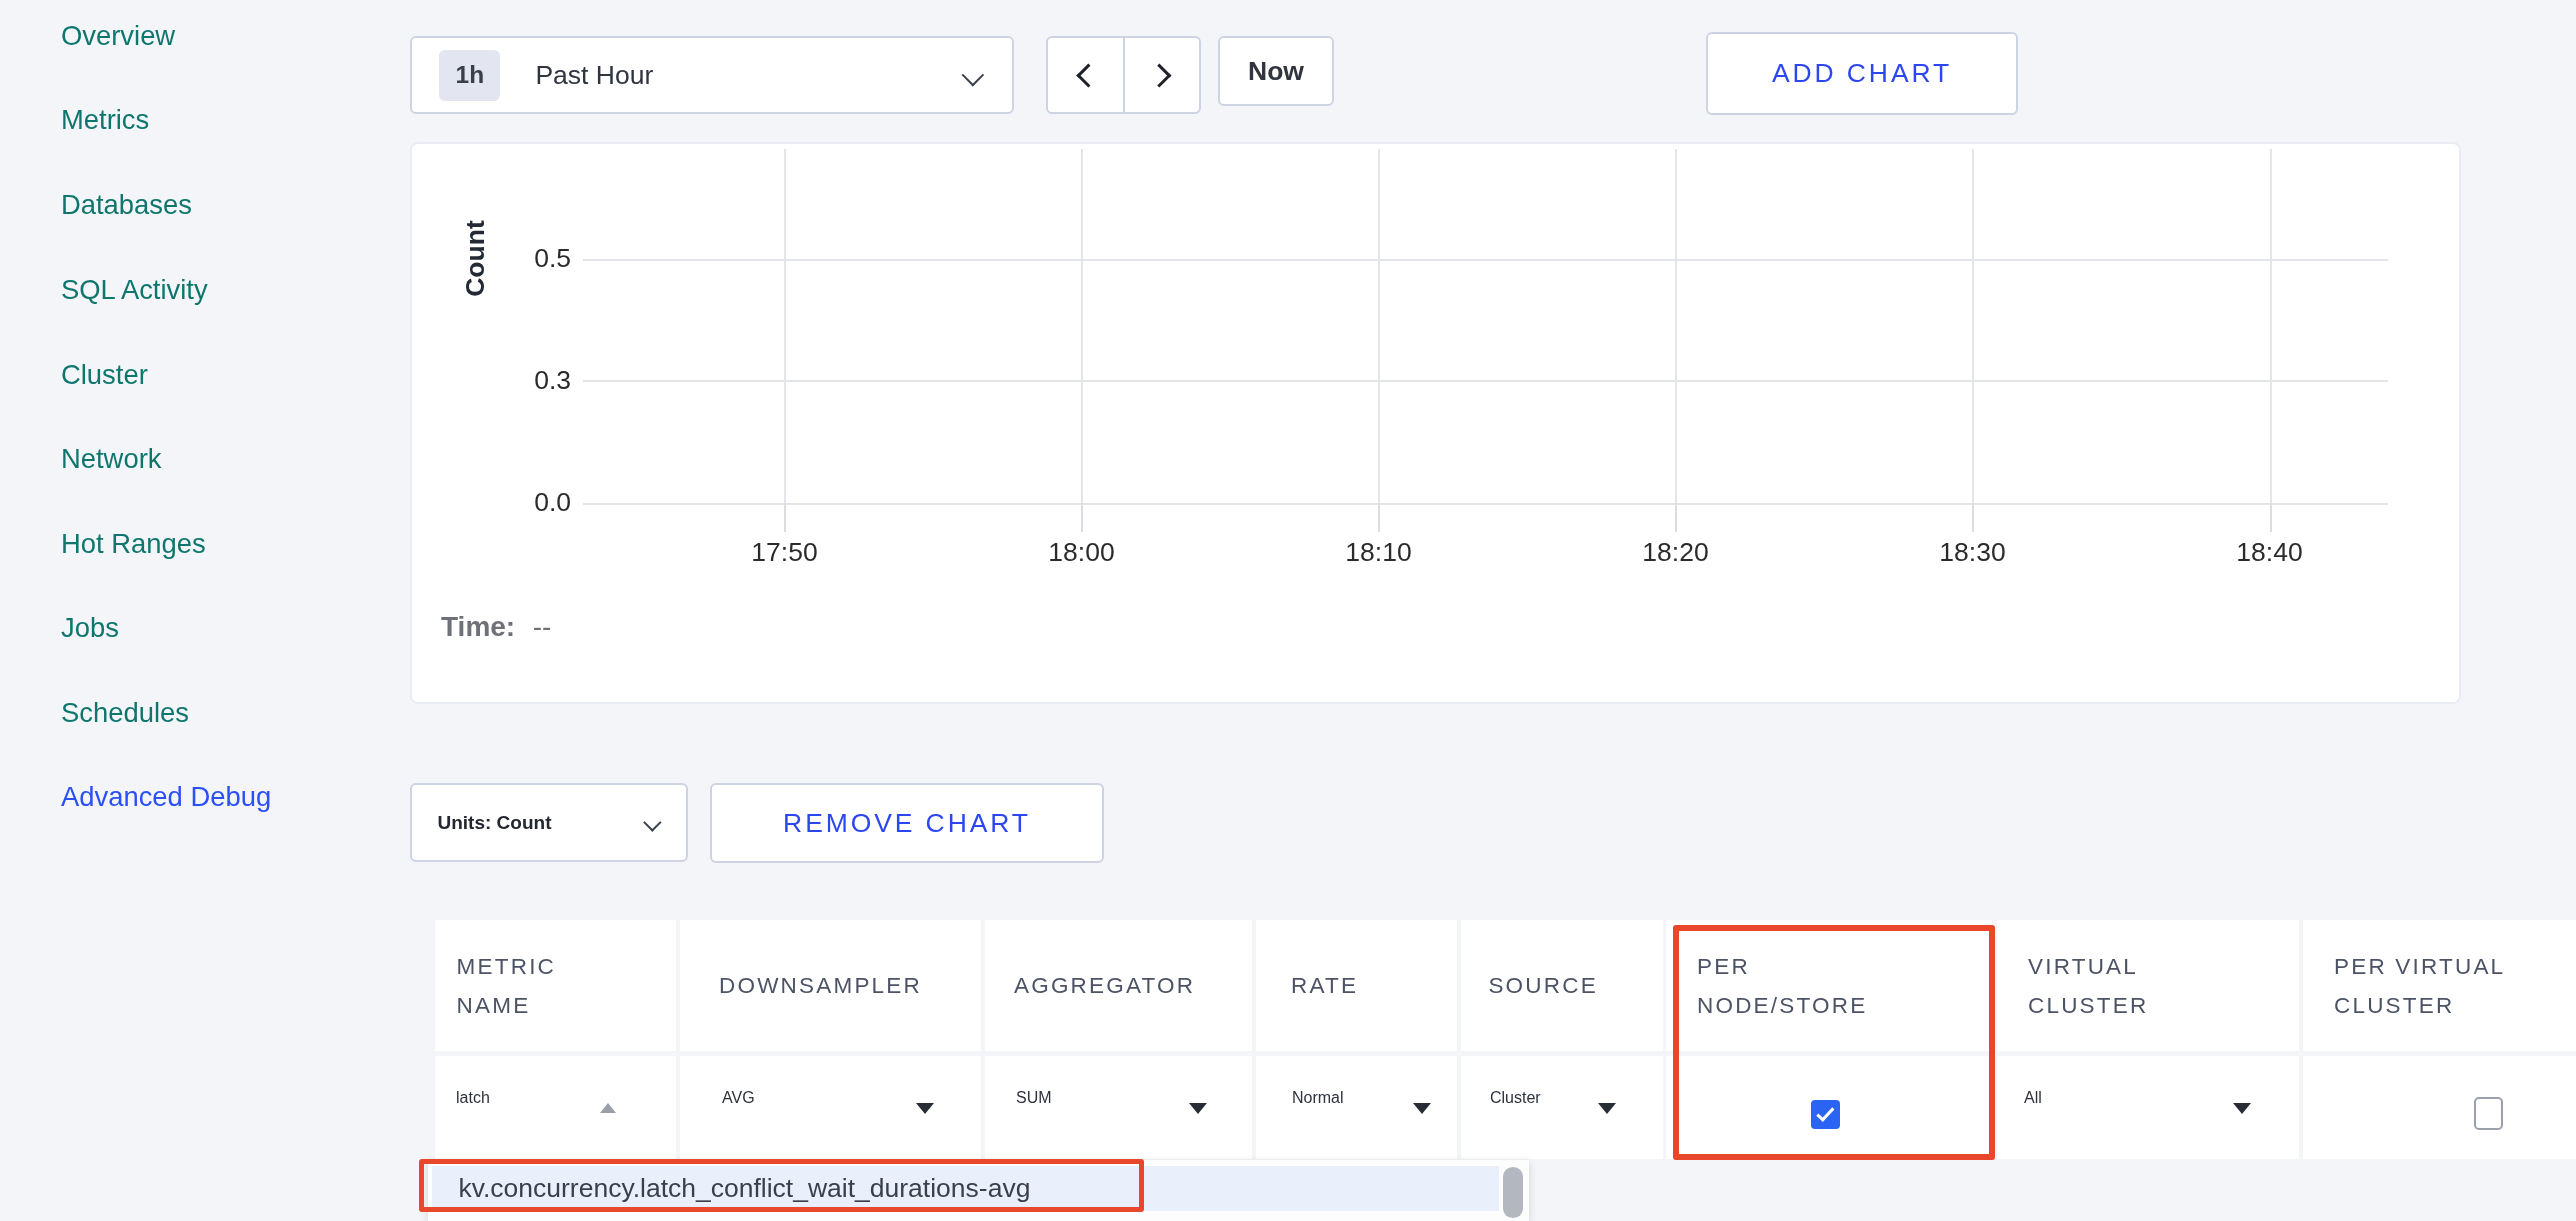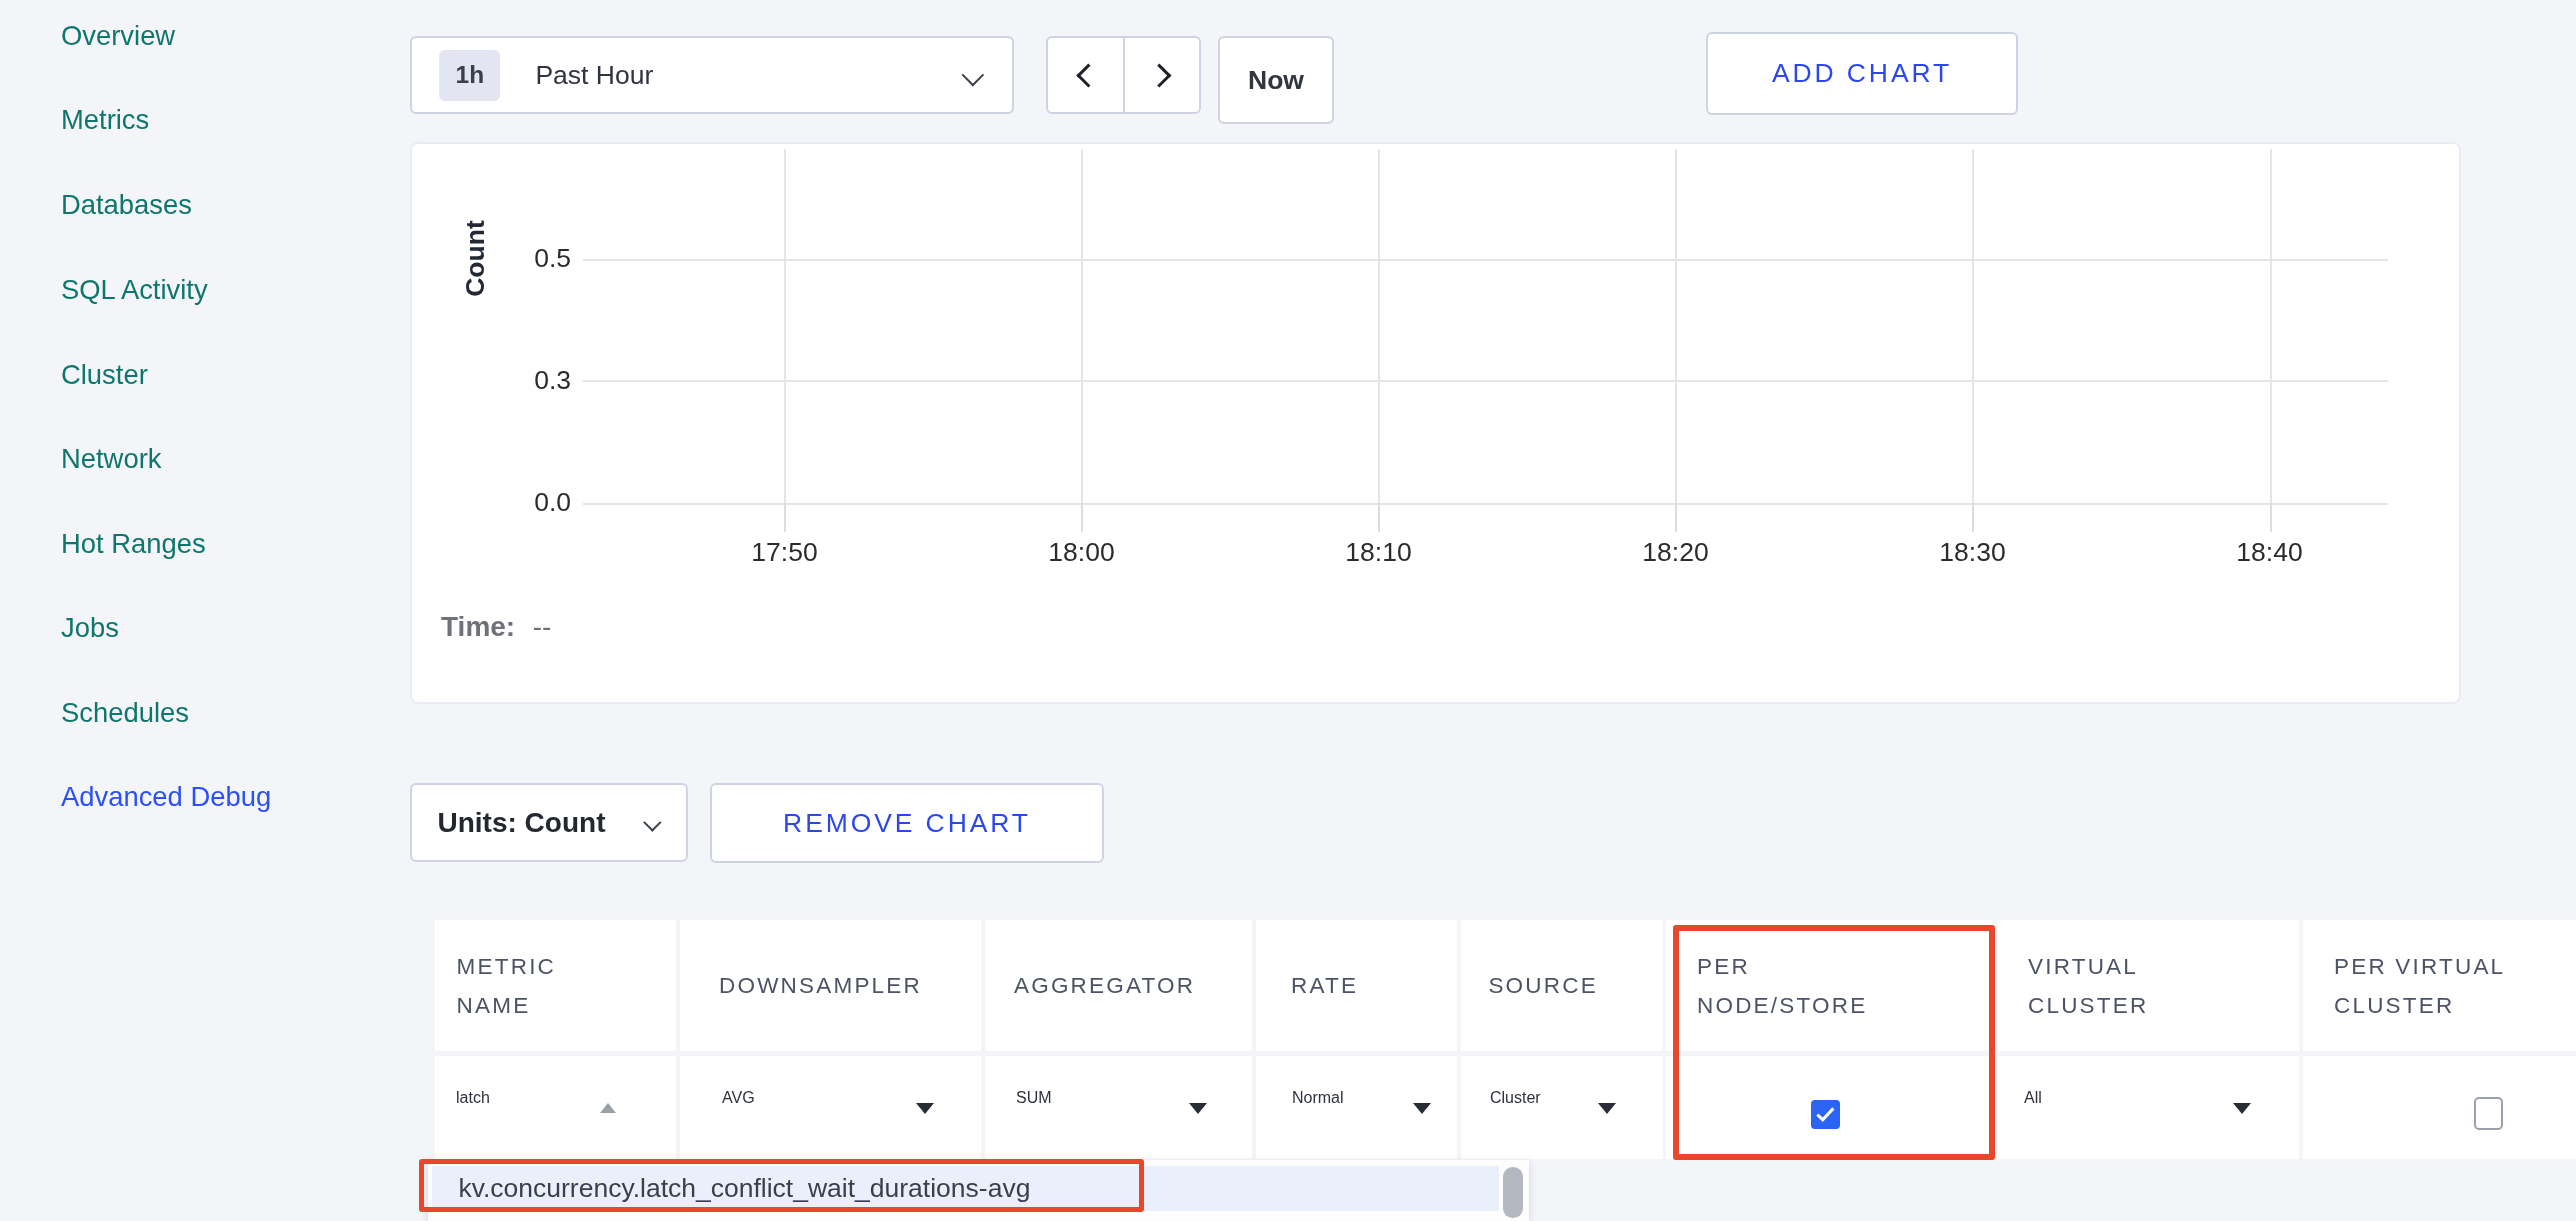--- a/index.html
+++ b/index.html
@@ -39,21 +39,21 @@
   }
   .arrowbtn + .arrowbtn{ border-left:2px solid #cdd3e2; }
   .chev-left{
     width:16.7px; height:16.7px; border-left:3.9px solid #1e2228; border-bottom:3.9px solid #1e2228;
     transform:rotate(45deg); margin-left:5.9px;
   }
   .chev-right{
     width:16.7px; height:16.7px; border-top:3.9px solid #1e2228; border-right:3.9px solid #1e2228;
     transform:rotate(45deg); margin-right:5.9px;
   }
-  .nowbtn{ left:1218px; top:36px; width:116px; height:88px; justify-content:center;
+  .nowbtn{ left:1218px; top:36px; width:116px; height:70px; justify-content:center;
     font-size:26.5px; font-weight:600; color:#31353f; cursor:pointer; }
   .bluebtn{ justify-content:center; font-size:26.5px; letter-spacing:2.9px; color:#2c47ef;
     font-weight:500; cursor:pointer; border-radius:6px; }
   .addchart{ left:1706px; top:32px; width:312px; height:83px; }
   
   .chartpanel{
     position:absolute; left:410px; top:142px; width:2051px; height:562px;
     background:#fff; border:2px solid #eaecf4; border-radius:7.8px;
   }
   .ylab{
@@ -69,21 +69,21 @@
   .vgrid{ position:absolute; top:4.9px; width:0; height:363px; border-left:2px solid #e4e5e8; }
   .vtick{ position:absolute; top:359px; width:0; height:29px; border-left:2px solid #dcdde1; }
   .xtick{
     position:absolute; top:393px; width:137px; text-align:center;
     font-size:26.5px; color:#2b2b2b;
   }
   .timerow{ position:absolute; left:29px; top:467px; font-size:28px; color:#6e7278; }
   .timerow b{ font-weight:bold; margin-right:17.6px; }
   
   .unitsbtn{ left:410px; top:783px; width:278px; height:79px; padding:0 25.5px;
-    font-size:28px; font-weight:bold; color:#23272f; cursor:pointer; }
+    font-size:19px; font-weight:bold; color:#23272f; cursor:pointer; }
   .unitsbtn .chev-down{ position:absolute; right:27.4px; top:39px; width:12.7px; height:12.7px; }
   .removechart{ left:710px; top:783px; width:394px; height:80px; }
   
   .hcell{
     position:absolute; top:920px; height:131px; background:#fff;
     display:flex; flex-direction:column; justify-content:center;
     padding-left:21.6px; font-size:22.5px; letter-spacing:2.2px; color:#4b5365;
     font-weight:500; line-height:39px; text-transform:uppercase;
   }
   .bcell{

